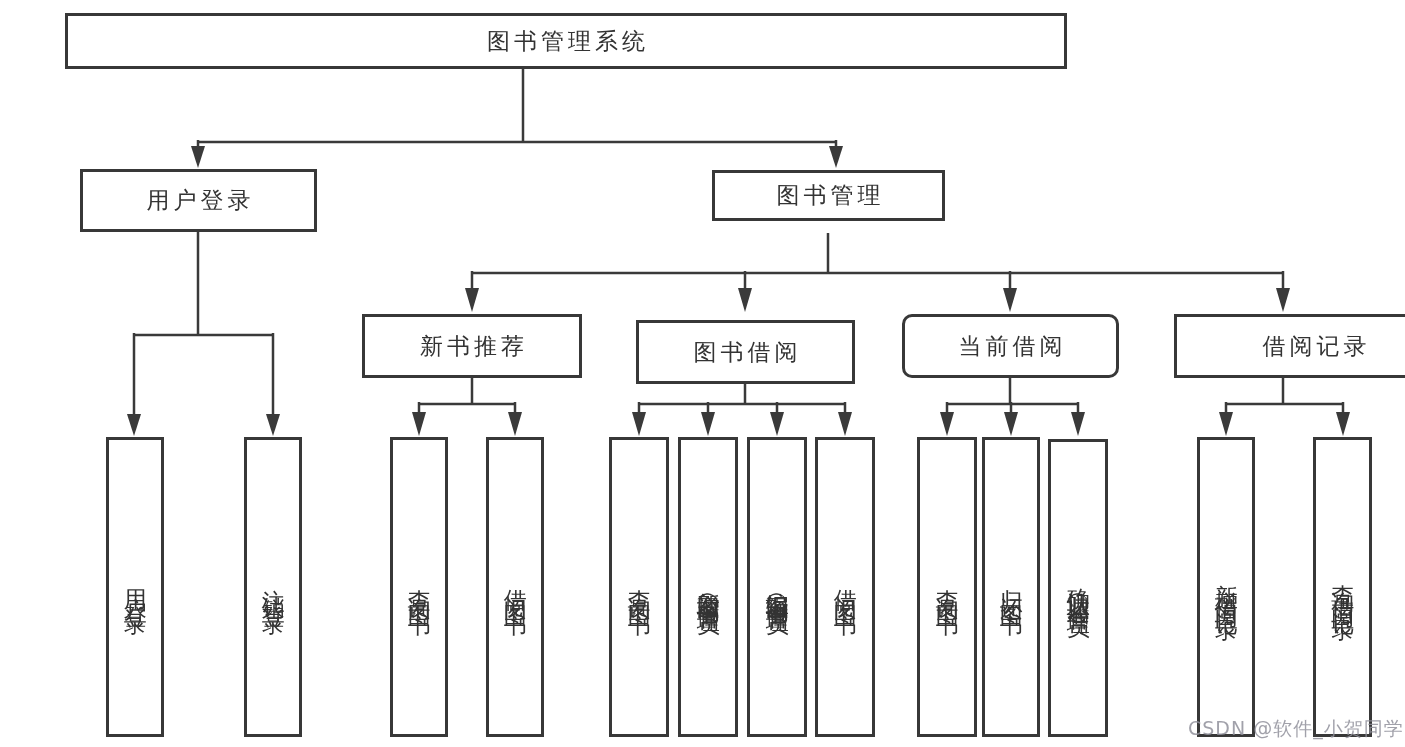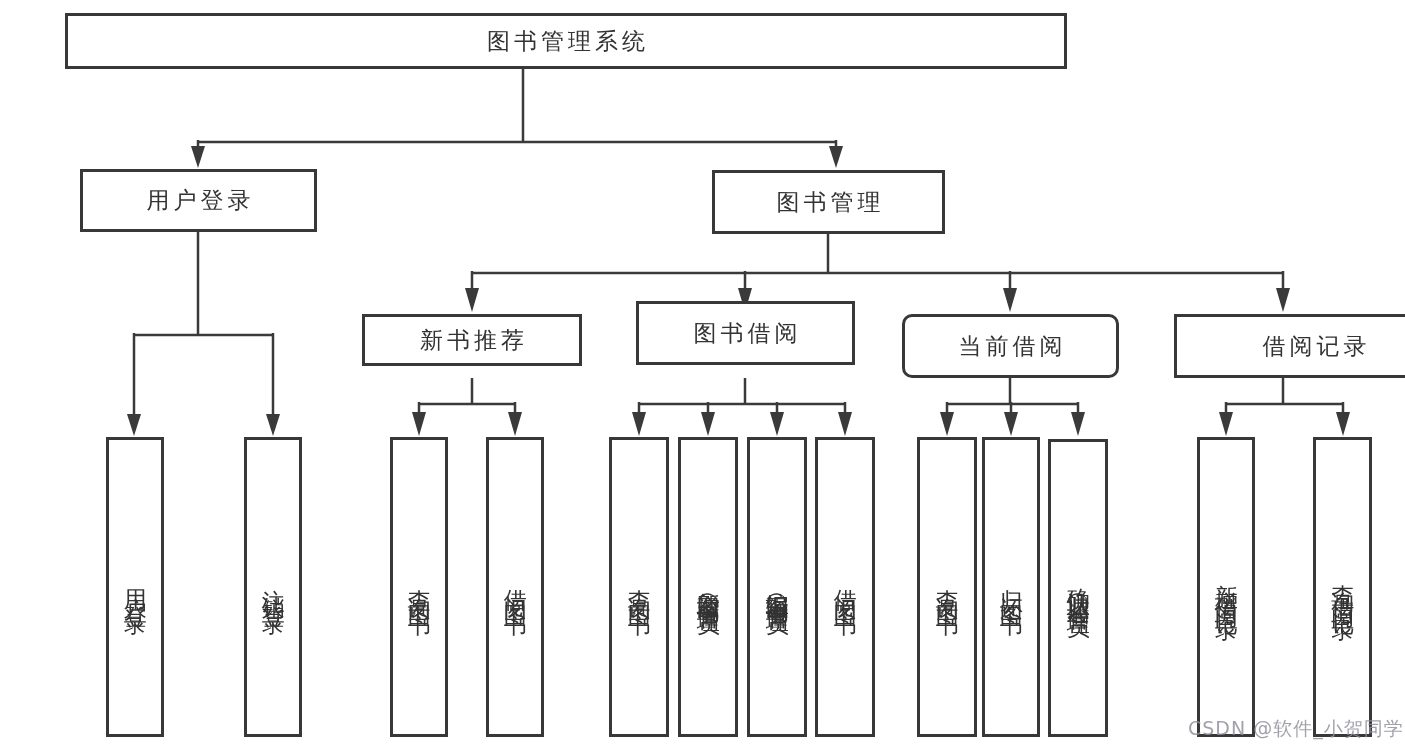--- a/index.html
+++ b/index.html
@@ -130,28 +130,28 @@
     </g>
   </svg>
 
   <div class="box" style="left:21px;top:13px;width:1002px;height:56px;margin-left:44px;">
     <span class="hlabel">图书管理系统</span>
   </div>
 
   <div class="box" style="left:80px;top:169px;width:237px;height:63px;">
     <span class="hlabel">用户登录</span>
   </div>
-  <div class="box" style="left:712px;top:170px;width:233px;height:64px;">
+  <div class="box" style="left:712px;top:170px;width:233px;height:51px;">
     <span class="hlabel">图书管理</span>
   </div>
 
-  <div class="box" style="left:362px;top:314px;width:220px;height:52px;">
+  <div class="box" style="left:362px;top:314px;width:220px;height:64px;">
     <span class="hlabel">新书推荐</span>
   </div>
-  <div class="box" style="left:636px;top:301px;width:219px;height:64px;">
+  <div class="box" style="left:636px;top:320px;width:219px;height:64px;">
     <span class="hlabel">图书借阅</span>
   </div>
   <div class="box" style="left:902px;top:314px;width:217px;height:64px;border-radius:10px;">
     <span class="hlabel">当前借阅</span>
   </div>
   <div class="box" style="left:1174px;top:314px;width:248px;height:64px;padding-left:33px;">
     <span class="hlabel">借阅记录</span>
   </div>
 
   <div class="box" style="left:106px;top:437px;width:58px;height:300px;">

